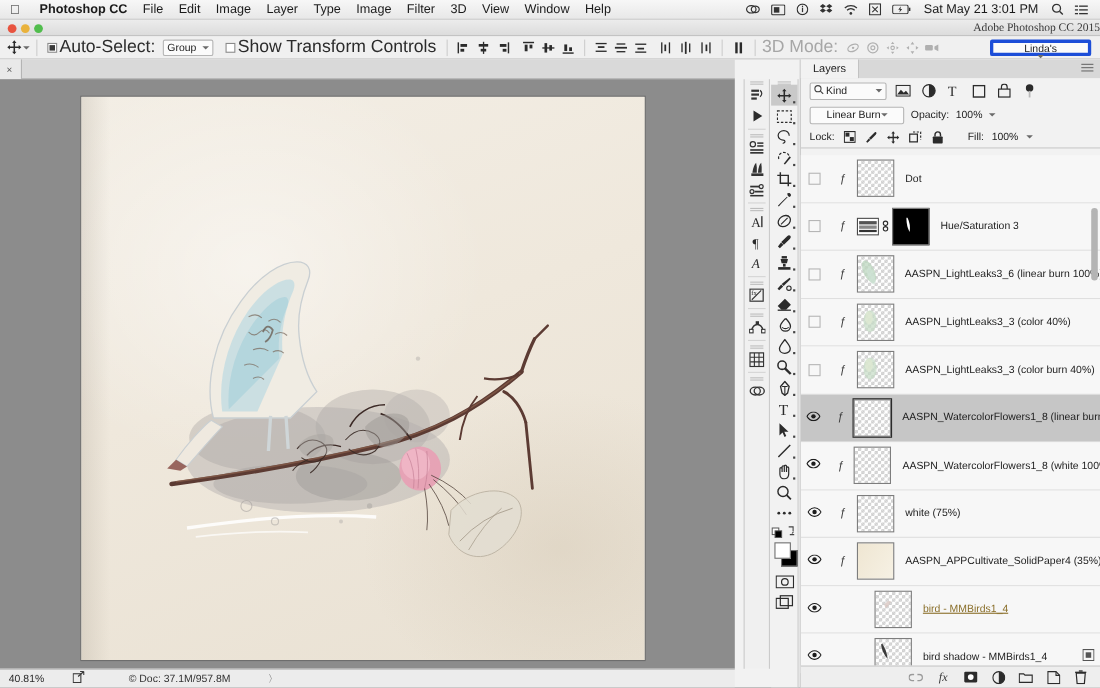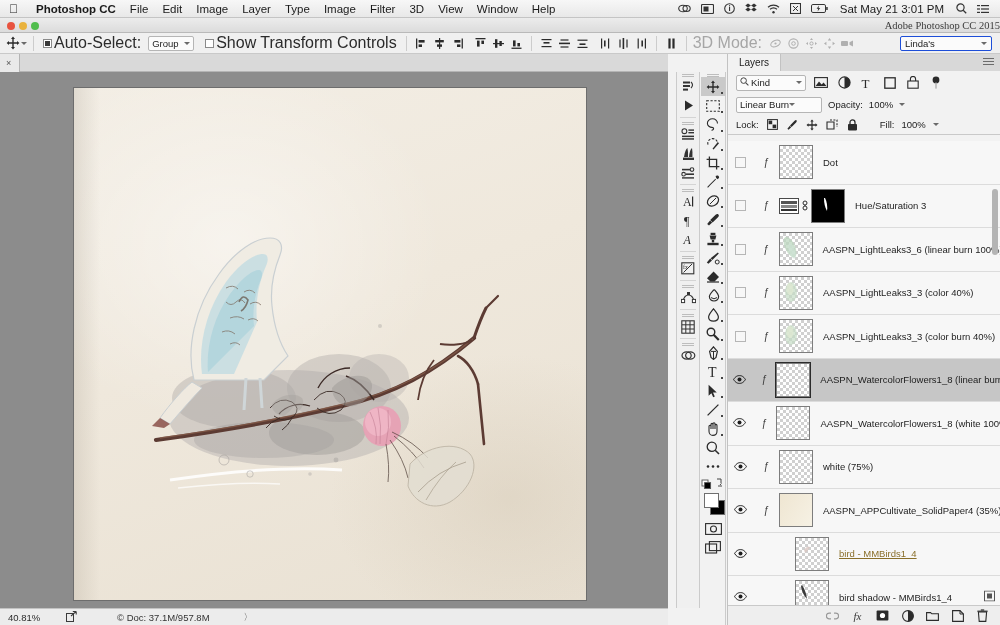--- a/index.html
+++ b/index.html
@@ -56,23 +56,23 @@
     height:15px; min-width:46px; border:1px solid #b5b5b5; background:#fbfbfb;
     border-radius:2px; font-size:9.5px; display:flex; align-items:center;
     padding:0 3px; justify-content:space-between; gap:3px; color:#222;
   }
   .caret { width:0;height:0;border-left:3px solid transparent;border-right:3px solid transparent;border-top:3.5px solid #6a6a6a; }
   .align-group { display:flex; align-items:center; gap:1px; }
   .ob-icon { width:17px; height:17px; display:flex; align-items:center; justify-content:center; }
   .ob-icon svg { display:block; }
   .ws-select {
     position:absolute; right:8px; top:3px; width:92px; height:15px;
-    border:1px solid #1d4ed8; background:#fbfbfb; border-radius:2px;
+    border:3px solid #1d4ed8; background:#fbfbfb; border-radius:2px;
     display:flex; align-items:center; justify-content:space-between;
-    padding:0 4px; font-size:9.5px;
+    padding:0 4px; font-size:9.5px;flex-direction:column;
   }
 
   
   .tabbar {
     position:absolute; left:0; top:54px; width:668px; height:18px;
     background:#d9d9d9; border-bottom:1px solid #b4b4b4;
   }
   .doctab {
     position:absolute; left:0; top:0; height:18px; max-width:410px;
     background:#e9e9e9; border-right:1px solid #b4b4b4;
@@ -152,21 +152,21 @@
   .kind-select {
     width:70px; height:16px; border:1px solid #b5b5b5; background:#fbfbfb; border-radius:2px;
     display:flex; align-items:center; padding:0 3px; gap:3px; justify-content:space-between;
   }
   .kind-select .lbl { display:flex; align-items:center; gap:2px; font-size:9.5px; }
   .kind-ico { width:16px; height:16px; display:flex; align-items:center; justify-content:center; }
 
   .blend-row { height:21px; display:flex; align-items:center; gap:6px; padding:0 8px; }
   .blend-select {
     width:86px; height:16px; border:1px solid #b5b5b5; background:#fbfbfb; border-radius:2px;
-    display:flex; align-items:center; justify-content:flex-start; padding:0 3px; font-size:9.5px;
+    display:flex; align-items:center; justify-content:center; padding:0 3px; font-size:9.5px;
   }
   .op-label { font-size:9.5px; color:#222; }
   .op-val { font-size:9.5px; color:#222; }
   .lock-row { height:20px; display:flex; align-items:center; gap:7px; padding:0 8px; border-bottom:1px solid #c9c9c9; }
   .lock-ico { width:13px; height:13px; display:flex; align-items:center; justify-content:center; }
 
   .layers-list {
     position:absolute; left:0; top:87px; width:273px; height:471px;
     overflow:hidden; background:#f7f7f7;
   }

